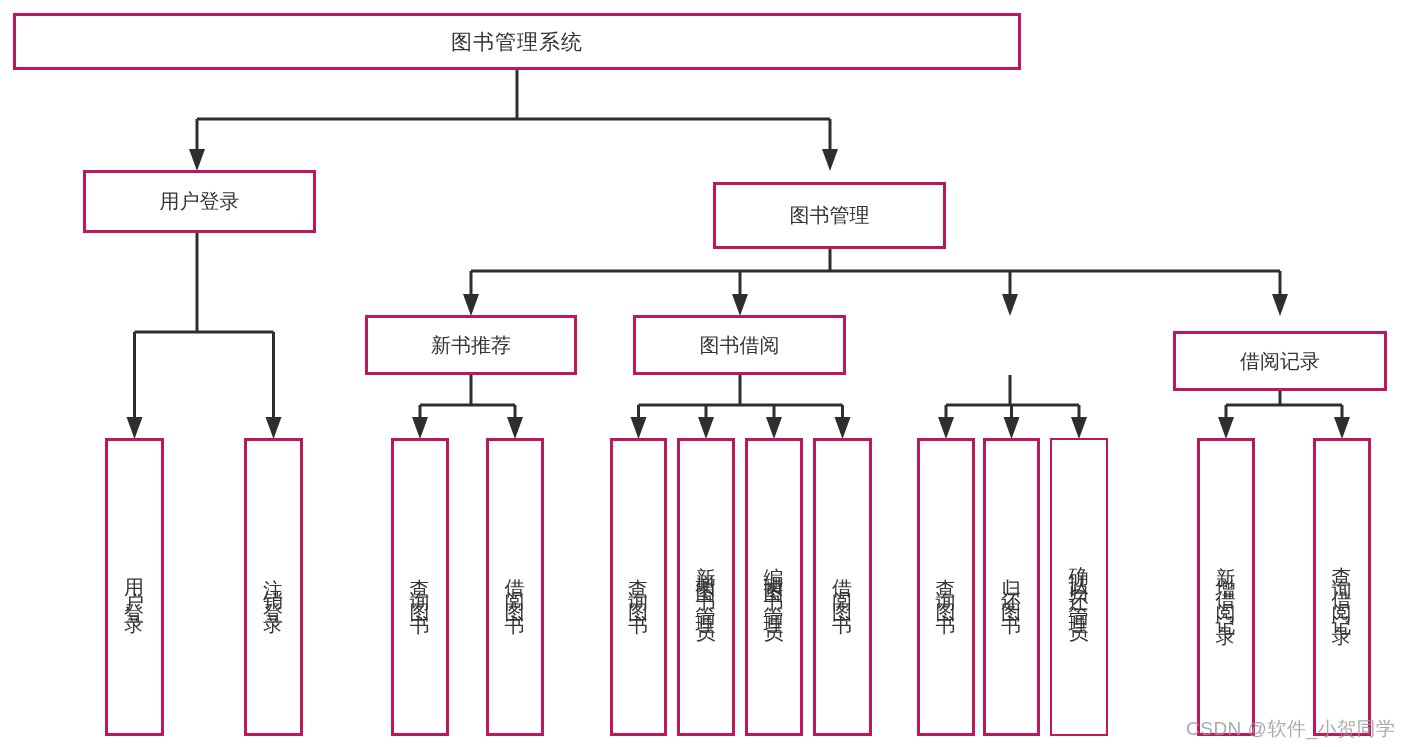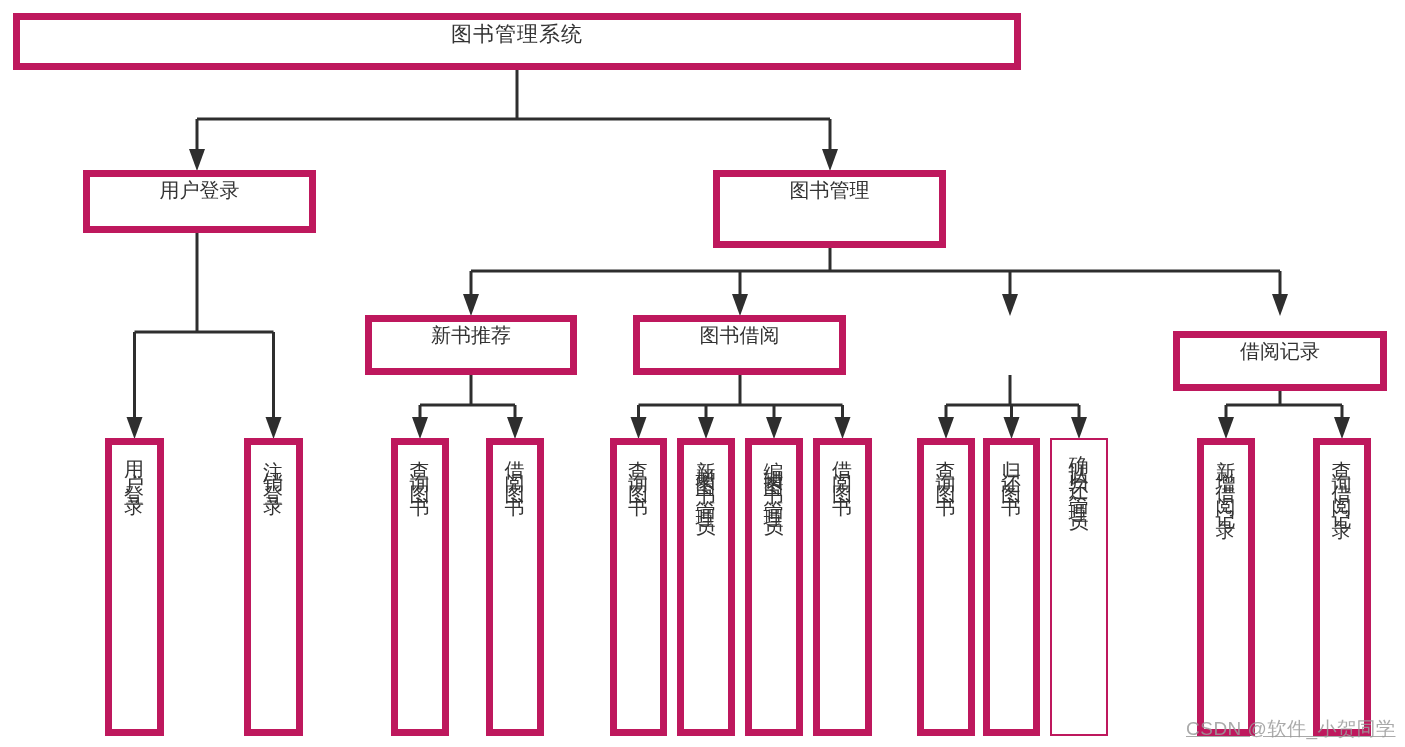--- a/index.html
+++ b/index.html
@@ -7,24 +7,24 @@
     position:relative;
     width:1405px;height:747px;
     background:#ffffff;
     font-family:"Liberation Sans",sans-serif;
     overflow:hidden;
   }
   .connectors{position:absolute;left:0;top:0;z-index:0;}
   .box{
     position:absolute;
     box-sizing:border-box;
-    border:7px solid #be185d;
+    border:3px solid #be185d;
     background:#ffffff;
     display:flex;
-    align-items:flex-start;
+    align-items:center;
     justify-content:center;
     color:#333333;
     font-size:20px;
     z-index:1;
     white-space:nowrap;
   }
   .box.thin{border-width:2px;}
   .root-box{font-size:21px;letter-spacing:1px;}
   .leaf span{
     writing-mode:vertical-rl;
@@ -34,21 +34,20 @@
   }
   .leaf.long span{letter-spacing:8px;}
   .watermark{
     position:absolute;
     left:1186px;top:716px;
     font-size:19px;
     color:rgba(155,155,155,0.85);
     z-index:2;
     letter-spacing:0.5px;
     white-space:nowrap;
-    text-decoration:underline;
   }
 </style>
 </head>
 <body>
 
 <div id="canvas">
 
   <svg class="connectors" width="1405" height="747" viewBox="0 0 1405 747" xmlns="http://www.w3.org/2000/svg">
     <g stroke="#2e2e2e" stroke-width="3" fill="none">
 
@@ -122,21 +121,21 @@
     </g>
   </svg>
 
   <div class="box root-box" style="left:13px;top:13px;width:1008px;height:57px">
     <span>图书管理系统</span>
   </div>
 
   <div class="box" style="left:83px;top:170px;width:233px;height:63px">
     <span>用户登录</span>
   </div>
-  <div class="box" style="left:713px;top:170px;width:233px;height:78px">
+  <div class="box" style="left:713px;top:182px;width:233px;height:67px">
     <span>图书管理</span>
   </div>
 
   <div class="box" style="left:633px;top:315px;width:213px;height:60px">
     <span>图书借阅</span>
   </div>
   <div class="box" style="left:365px;top:315px;width:212px;height:60px">
     <span>新书推荐</span>
   </div>
   <div class="box" style="left:1173px;top:331px;width:214px;height:60px">

